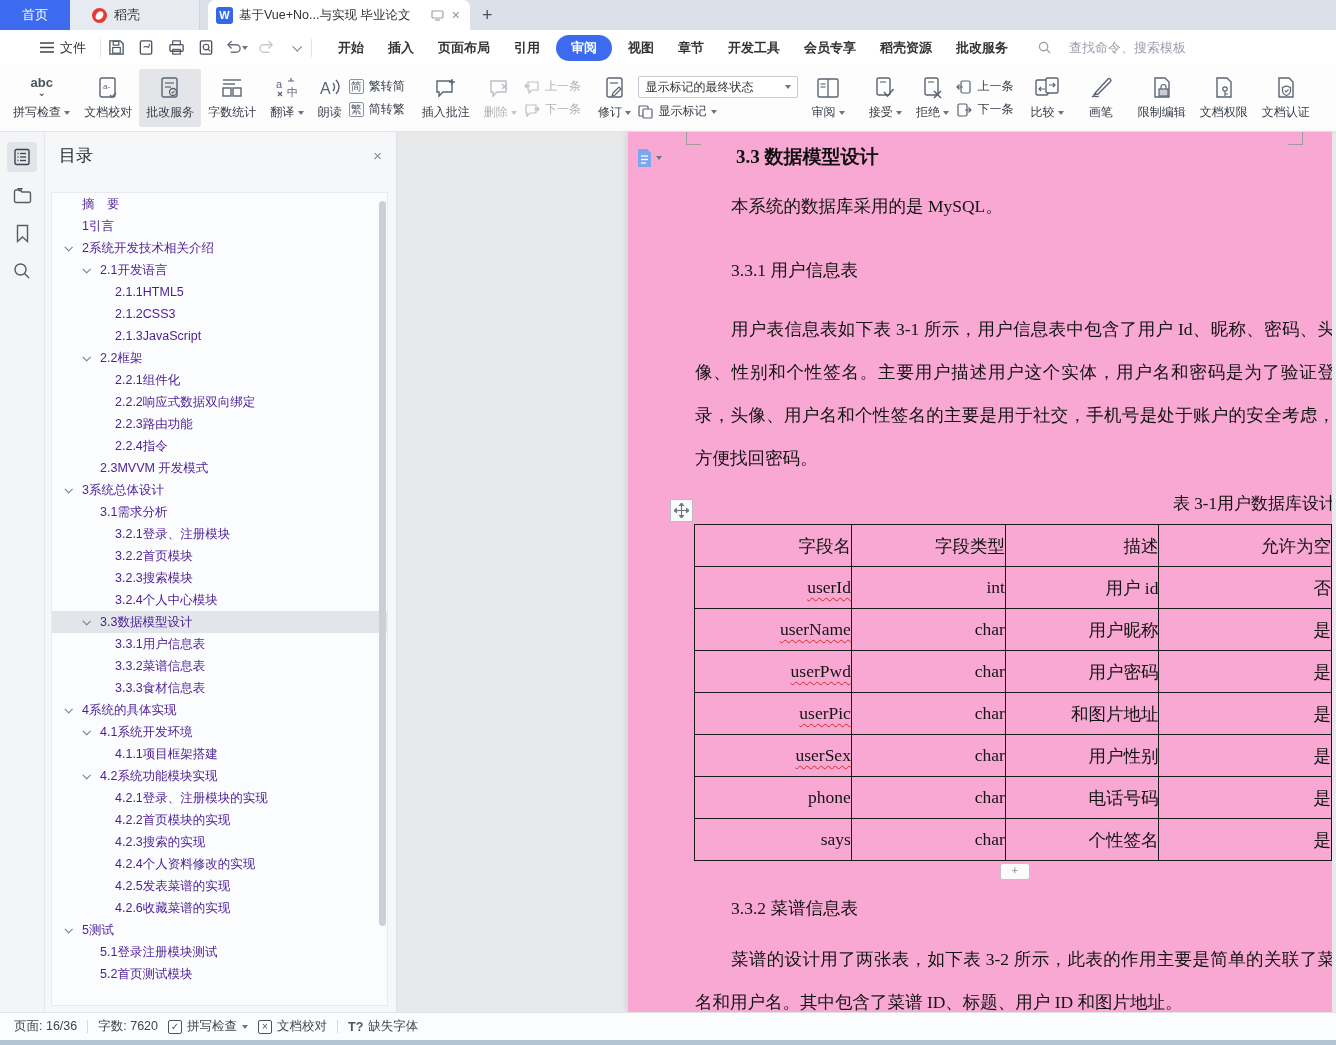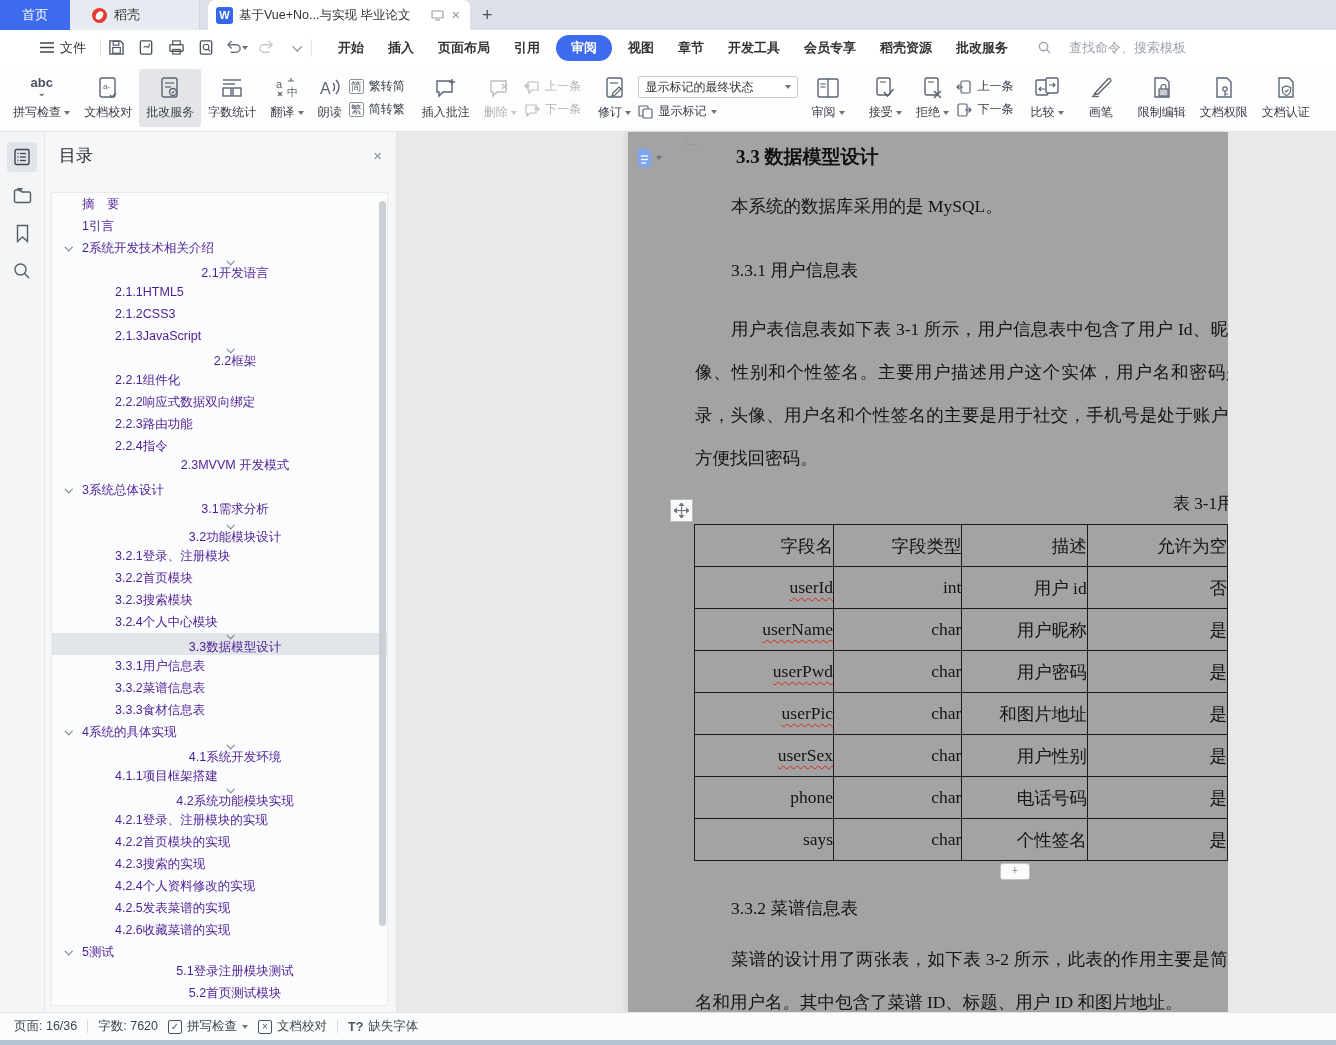--- a/index.html
+++ b/index.html
@@ -63,26 +63,26 @@
   .sqbtn .chev{ width:5px;height:5px; }
   .sqbtn .chev.up{ transform:rotate(-135deg) translateY(-1px); }
   .smart { margin-left:auto; display:flex; align-items:center; gap:5px; font-size:12.5px; color:#333a44;margin-top:40px; }
   .ai-dot { width:15px; height:15px; border-radius:50%; background:#2f7df6; position:relative; }
   .ai-dot::after{ content:""; position:absolute; left:3px; top:6px; width:3px; height:3px; background:#fff; border-radius:50%; box-shadow:6px 0 0 #fff; }
   #toc-wrap { position:absolute; left:6px; right:8px; top:60px; bottom:6px; background:#fbfcfd; border:1px solid #e8eaed; overflow:hidden; }
   .toc-item { display:flex; align-items:center; height:22px; font-size:12.5px; color:#4c1d95; }
   .toc-item.selected { background:#e2e5e9; }
   .toc-item .chev-sp, .toc-item .chev-ic { width:17px; flex:none; display:inline-flex; }
   .toc-item .chev-ic .chev { width:6px; height:6px; }
-  .lv1 { padding-left:13px; } .lv2 { padding-left:31px;flex-direction:column; } .lv3 { padding-left:46px; }
+  .lv1 { padding-left:13px; } .lv2 { padding-left:31px; } .lv3 { padding-left:46px; }
   #toc-scroll { position:absolute; right:1px; top:8px; width:7px; height:725px; background:#ccd0d6; border-radius:4px; }
 
   
   #canvas { position:absolute; left:397px; top:132px; width:939px; height:880px; background:#e8e9ea; }
-  #page { position:absolute; left:231px; top:0; width:600px; height:880px; background:#a3a3a3; box-shadow:-3px 0 5px rgba(0,0,0,.07); overflow:hidden; }
+  #page { position:absolute; left:231px; top:0; width:704px; height:880px; background:#f9a8d4; box-shadow:-3px 0 5px rgba(0,0,0,.07); overflow:hidden; }
   .corner-l { position:absolute; left:58px; top:0; width:15px; height:13px; border-left:1px solid #9c9c9c; border-bottom:1px solid #9c9c9c; }
   .corner-r { position:absolute; left:660px; top:0; width:15px; height:13px; border-right:1px solid #9c9c9c; border-bottom:1px solid #9c9c9c; }
   .pg-menu { position:absolute; left:8px; top:16px; display:flex; align-items:flex-start; gap:3px; }
   .h1 { position:absolute; left:108px; top:12px; font-size:19px; font-weight:bold; color:#111; }
   .pline { position:absolute; font-size:17.5px; color:#141414; }
   .pblock { position:absolute; left:67px; width:640px; font-size:17.5px; color:#141414; line-height:43px; text-align:justify; text-indent:36px; }
   .caption { position:absolute; left:66px; top:360px; width:642px; text-align:right; font-size:17px; color:#141414; }
   #dtable { position:absolute; left:66px; top:392px; border-collapse:collapse; table-layout:fixed; }
   #dtable th, #dtable td { border:1px solid #1a1a1a; height:42px; text-align:right; vertical-align:middle; font-weight:normal; font-size:17.5px; color:#141414; padding:0; }
   .sq { text-decoration:underline; text-decoration-style:wavy; text-decoration-color:#cf2b20; text-decoration-thickness:1px; text-underline-offset:4px; }
@@ -551,26 +551,20 @@
         </div>
         <div class="toc-item lv1">
           <span class="chev-ic">
             <span class="chev"></span>
           </span>
           <span>3系统总体设计</span>
         </div>
         <div class="toc-item lv2">
           <span class="chev-sp"></span>
           <span>3.1需求分析</span>
-        </div>
-        <div class="toc-item lv2">
-          <span class="chev-ic">
-            <span class="chev"></span>
-          </span>
-          <span>3.2功能模块设计</span>
         </div>
         <div class="toc-item lv3">
           <span class="chev-sp"></span>
           <span>3.2.1登录、注册模块</span>
         </div>
         <div class="toc-item lv3">
           <span class="chev-sp"></span>
           <span>3.2.2首页模块</span>
         </div>
         <div class="toc-item lv3">

